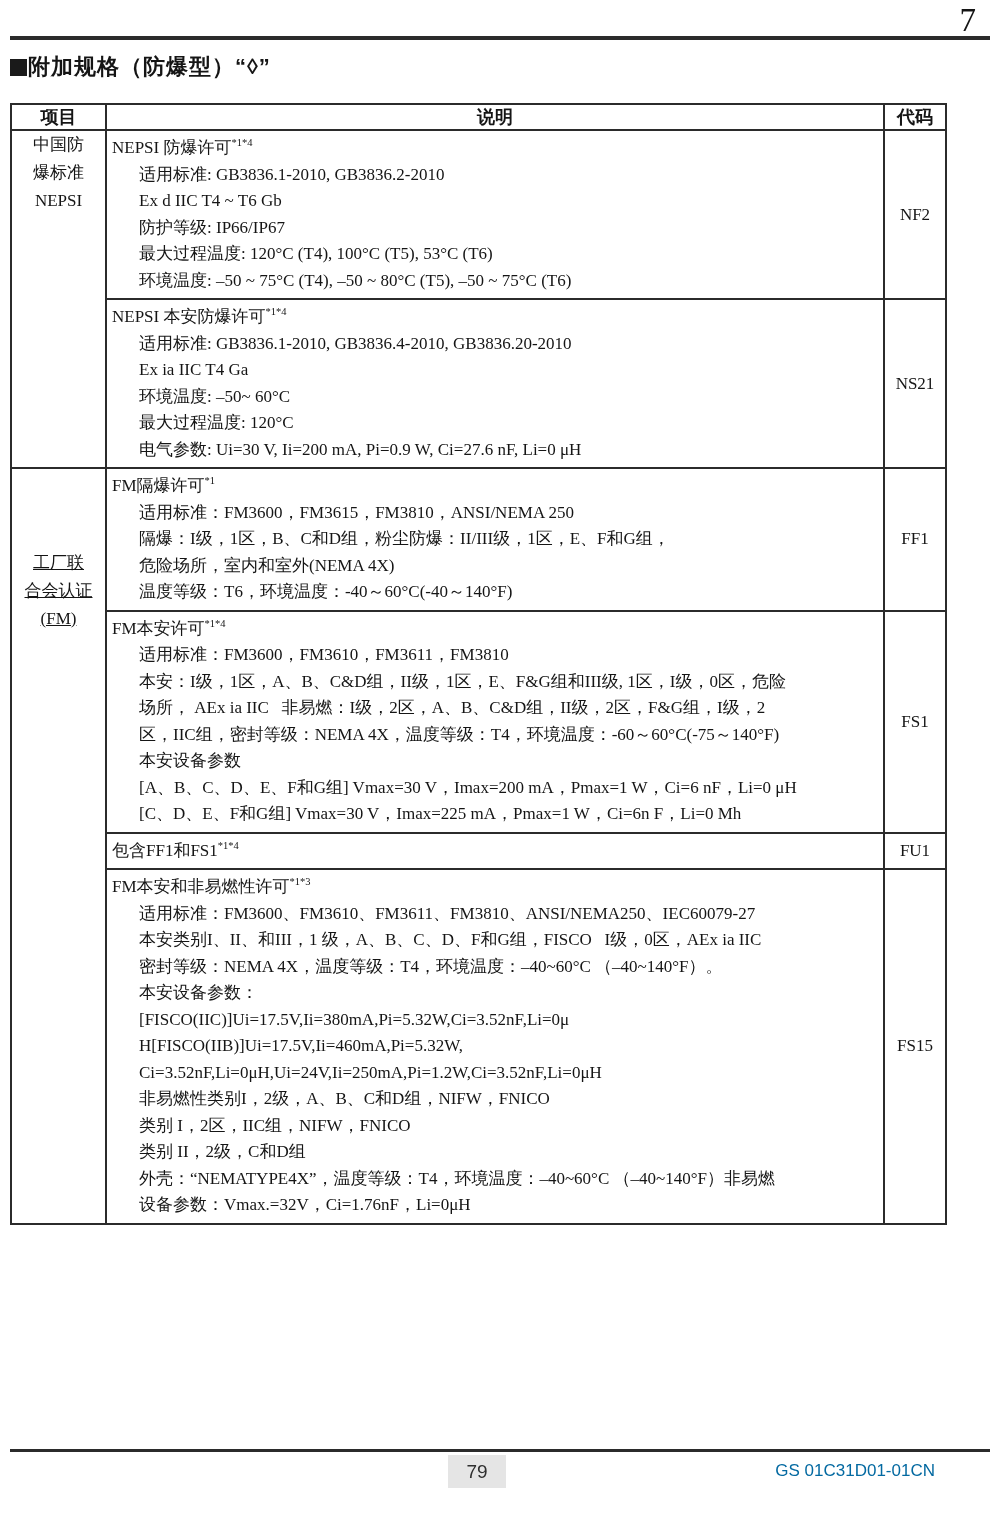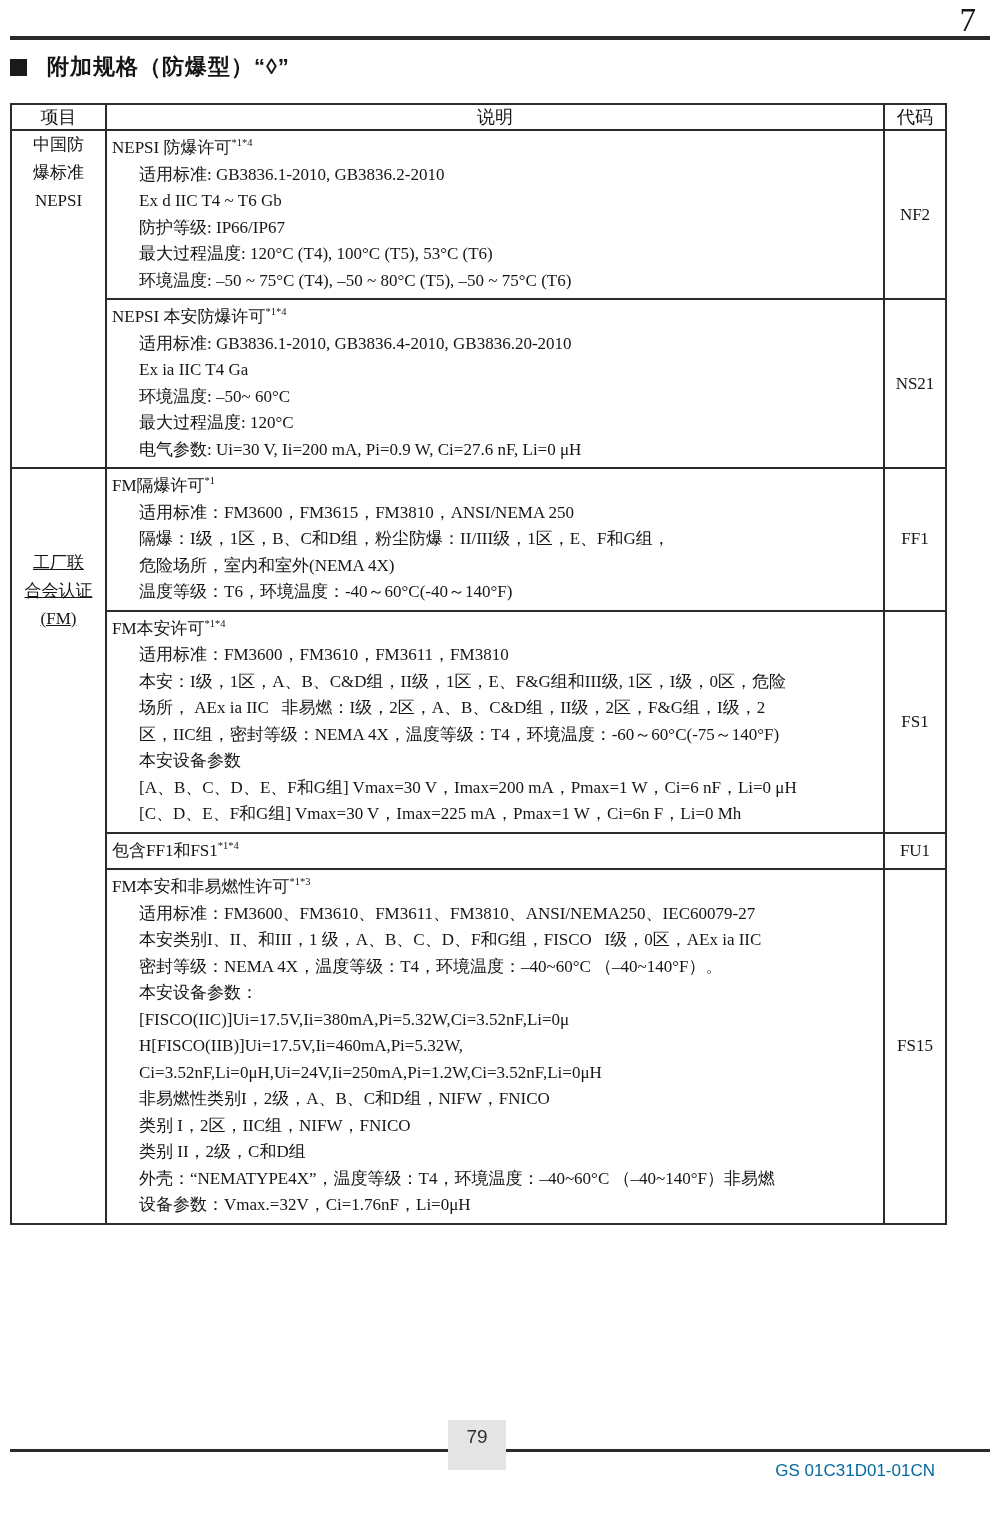--- a/index.html
+++ b/index.html
@@ -14,33 +14,33 @@
     font-size:33px; font-weight:normal;
   }
   .top-rule {
     position:absolute; top:36px; left:10px; width:980px; height:4px;
     background:#2b2b2b;
   }
   .doc-title {
     position:absolute; top:52px; left:10px;
     font-family:"Liberation Sans","DejaVu Sans",sans-serif;
     font-weight:bold; font-size:22px; letter-spacing:1px;
-    display:flex; align-items:center; gap:20px;
+    display:flex; align-items:center; gap:1px;
   }
   .title-bullet { width:17px; height:17px; background:#1a1a1a; display:inline-block; }
   table.spec {
     position:absolute; top:103px; left:10px; width:935px;
     border-collapse:collapse; table-layout:fixed;
   }
   table.spec th, table.spec td { border:2px solid #2b2b2b; }
   col.c-item { width:95px; }
   col.c-desc { width:778px; }
   col.c-code { width:62px; }
   th {
-    font-weight:normal; font-size:18px; height:18px;
+    font-weight:bold; font-size:18px; height:18px;
     vertical-align:middle;
   }
   td.item-cell {
     text-align:center; vertical-align:top;
     font-size:17px; line-height:28px;
   }
   td.item-cell.g0 { }
   td.item-cell.g1 { padding-top:80px;text-decoration:underline; }
   td.desc-cell { padding:4px 5px; vertical-align:top;border-radius:7px; }
   td.desc-cell .line {
@@ -54,21 +54,21 @@
   .footer-rule {
     position:absolute; top:1449px; left:10px; width:980px; height:3px;
     background:#2b2b2b;
   }
   .footer-doc {
     position:absolute; top:1461px; right:65px;
     font-family:Liberation Sans, sans-serif;
     font-size:17px; color:#0369a1;
   }
   .footer-page {
-    position:absolute; top:1420px; left:448px; width:58px; height:50px;
+    position:absolute; top:1455px; left:448px; width:58px; height:33px;
     background:#e5e5e5; text-align:center;
     font-family:"Liberation Sans","DejaVu Sans",sans-serif;
     font-size:19px; line-height:33px; color:#2f2f2f;
   }
 </style>
 </head>
 <body>
 
 <div class="pagenum-top">7</div>
 <div class="top-rule"></div>

